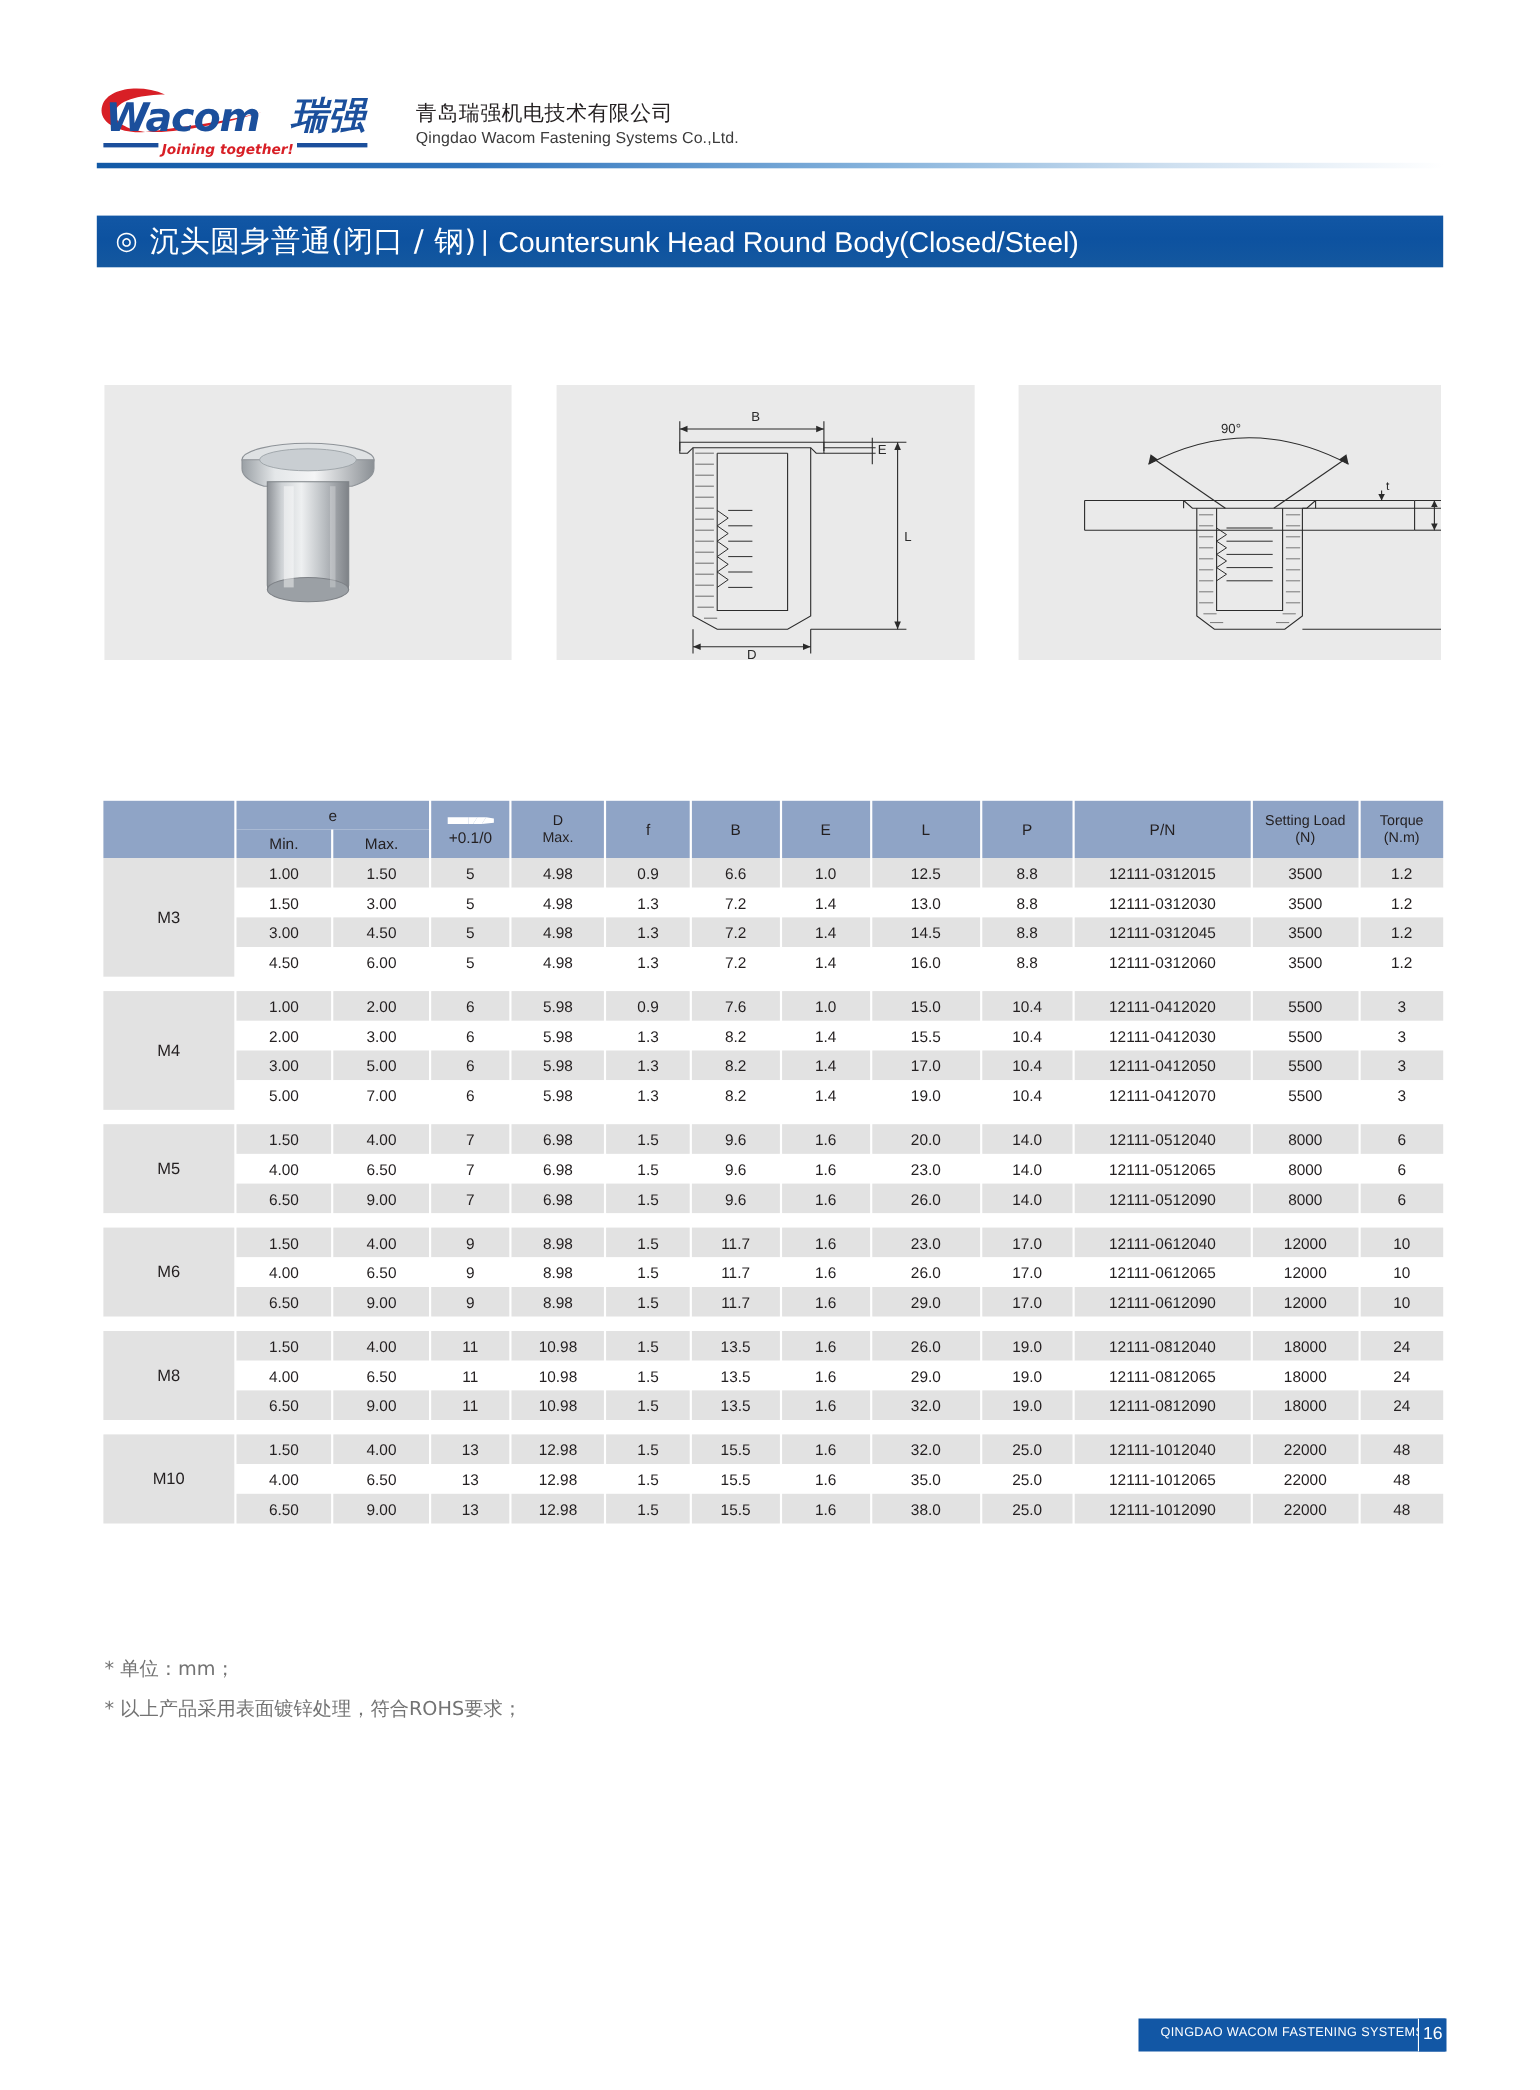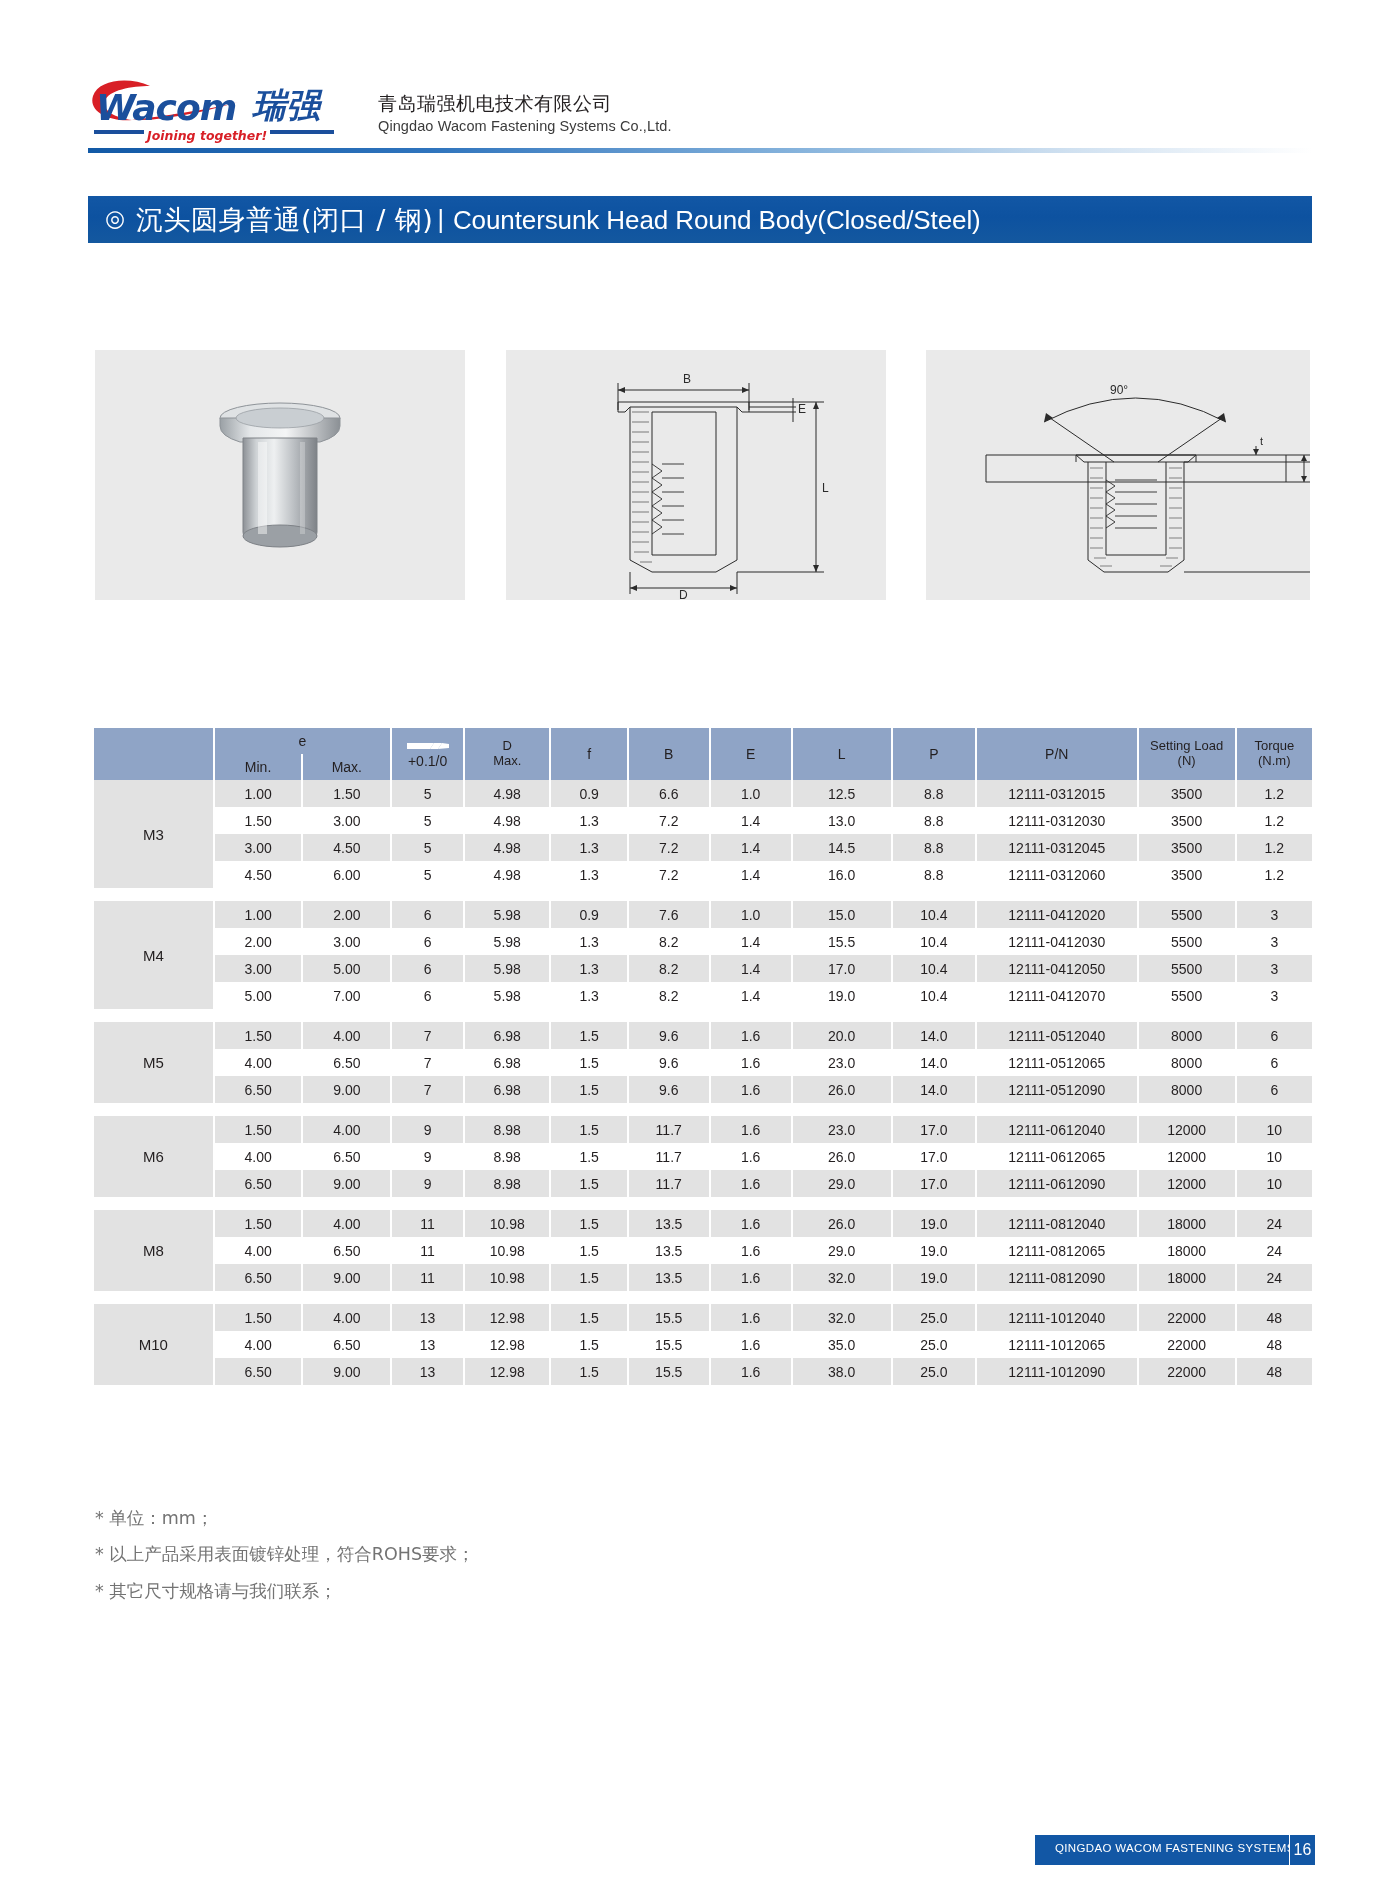--- a/index.html
+++ b/index.html
@@ -53,21 +53,21 @@
     font-family: "DejaVu Sans", sans-serif;
     font-style: italic;
     font-weight: bold;
     font-size: 36px;
     letter-spacing: -1px;
     color: #1b4f9c;
     line-height: 1;
   }
   .logo-cn {
     position: absolute;
-    left: 164px;
+    left: 176px;
     top: 2px;
     font-family: "DejaVu Sans", sans-serif;
     font-weight: bold;
     font-style: italic;
     font-size: 34px;
     color: #1b4f9c;
     line-height: 1;
   }
   .logo-rule {
     position: absolute;
@@ -900,21 +900,20 @@
             <td>48</td>
           </tr>
         </tbody>
     </table>
   </div>
 
   <div class="notes">
     <div class="notes-col" id="notes-cn">
         <div class="note-cn">* 单位：mm；</div>
         <div class="note-cn">* 以上产品采用表面镀锌处理，符合ROHS要求；</div>
-        <div class="note-cn">* 其它尺寸规格请与我们联系；</div>
       </div>
   </div>
 
   <div class="footer-bar"></div>
   <div class="footer-txt">QINGDAO WACOM FASTENING SYSTEMS CO., LTD.</div>
   <div class="footer-pagebox">16</div>
 
 </div>
 
 </body></html>

